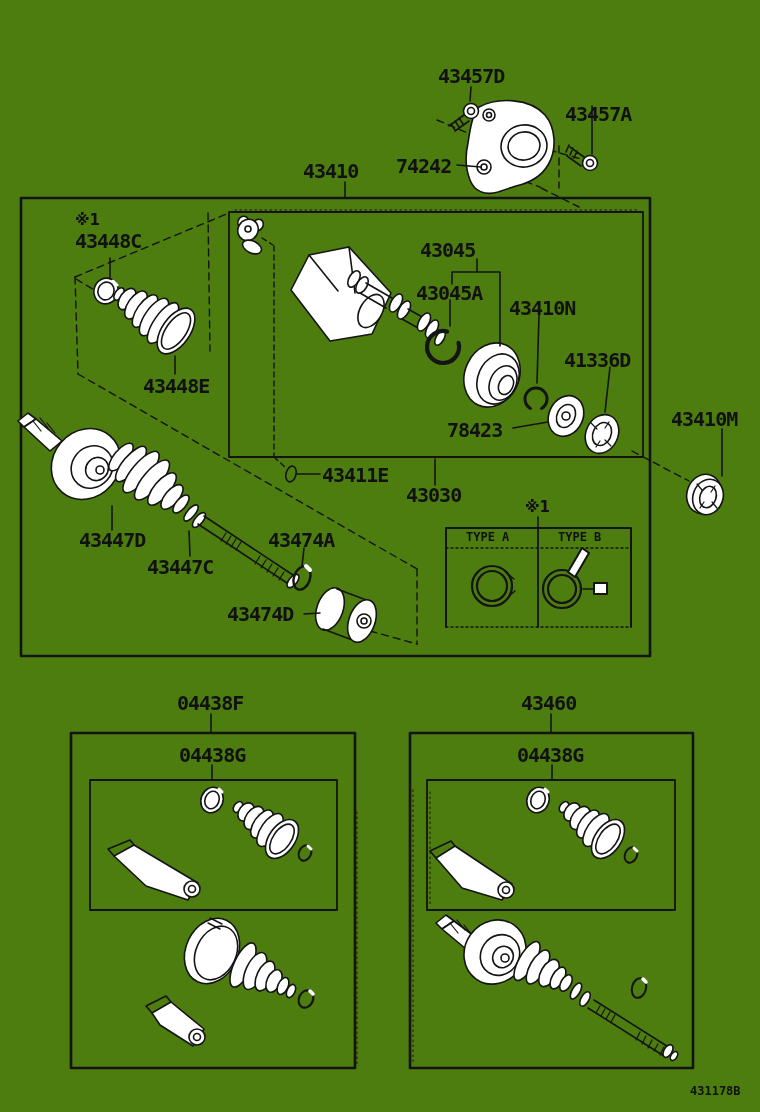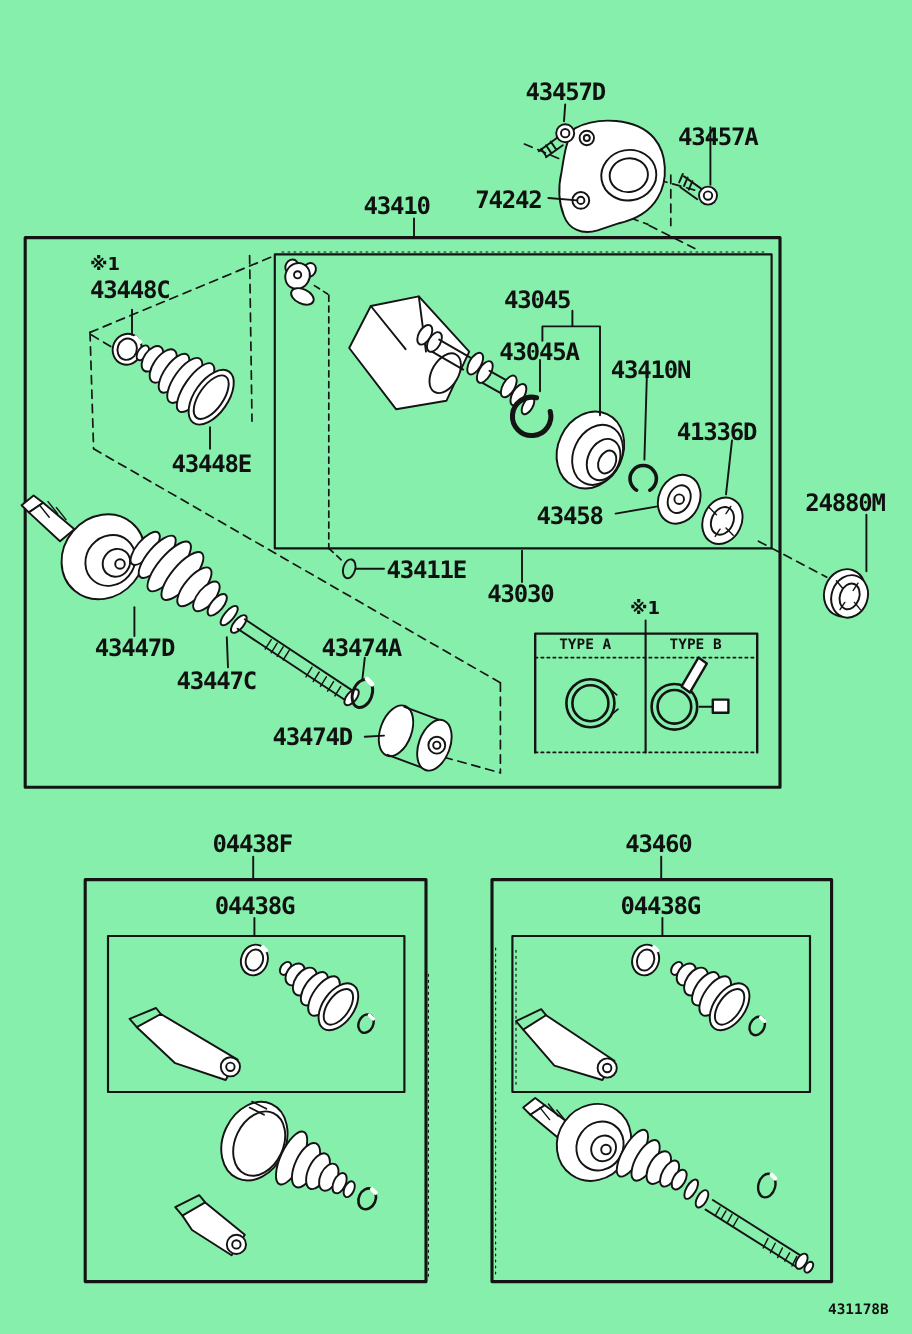--- a/index.html
+++ b/index.html
@@ -1,16 +1,16 @@
 <!DOCTYPE html>
 <html><head>
 <meta charset="utf-8">
 <style>
   html,body{margin:0;padding:0;background:#fff;}
-  .canvas{position:relative;width:760px;height:1112px;background:#86efac;overflow:hidden;
+  .canvas{position:relative;width:760px;height:1112px;background:#4d7c0f;overflow:hidden;
           font-family:"DejaVu Sans Mono", monospace;color:#111;}
   .art{position:absolute;left:0;top:0;width:760px;height:1112px;}
   .lbl{position:absolute;font-weight:bold;font-size:20px;line-height:1.05;
        letter-spacing:-1px;white-space:nowrap;color:#111;}
   .sm{font-size:12px;letter-spacing:0;}
   .note{font-size:15px;letter-spacing:0;font-family:"DejaVu Sans", sans-serif;font-weight:bold;}
 </style>
 </head>
 <body>
 
@@ -305,22 +305,22 @@
   <div class="lbl" style="left:396px;top:156px">74242</div>
   <div class="lbl" style="left:303px;top:161px">43410</div>
 
   <div class="lbl note" style="left:75px;top:213px">※1</div>
   <div class="lbl" style="left:75px;top:231px">43448C</div>
   <div class="lbl" style="left:420px;top:240px">43045</div>
   <div class="lbl" style="left:416px;top:283px">43045A</div>
   <div class="lbl" style="left:509px;top:298px">43410N</div>
   <div class="lbl" style="left:564px;top:350px">41336D</div>
   <div class="lbl" style="left:143px;top:376px">43448E</div>
-  <div class="lbl" style="left:447px;top:420px">43458</div>
-  <div class="lbl" style="left:671px;top:409px">24880M</div>
+  <div class="lbl" style="left:447px;top:420px">78423</div>
+  <div class="lbl" style="left:671px;top:409px">43410M</div>
   <div class="lbl" style="left:322px;top:465px">43411E</div>
   <div class="lbl" style="left:406px;top:485px">43030</div>
   <div class="lbl" style="left:79px;top:530px">43447D</div>
   <div class="lbl" style="left:147px;top:557px">43447C</div>
   <div class="lbl" style="left:268px;top:530px">43474A</div>
   <div class="lbl" style="left:227px;top:604px">43474D</div>
 
   <div class="lbl note" style="left:525px;top:500px">※1</div>
   <div class="lbl sm" style="left:466px;top:531px">TYPE A</div>
   <div class="lbl sm" style="left:558px;top:531px">TYPE B</div>

